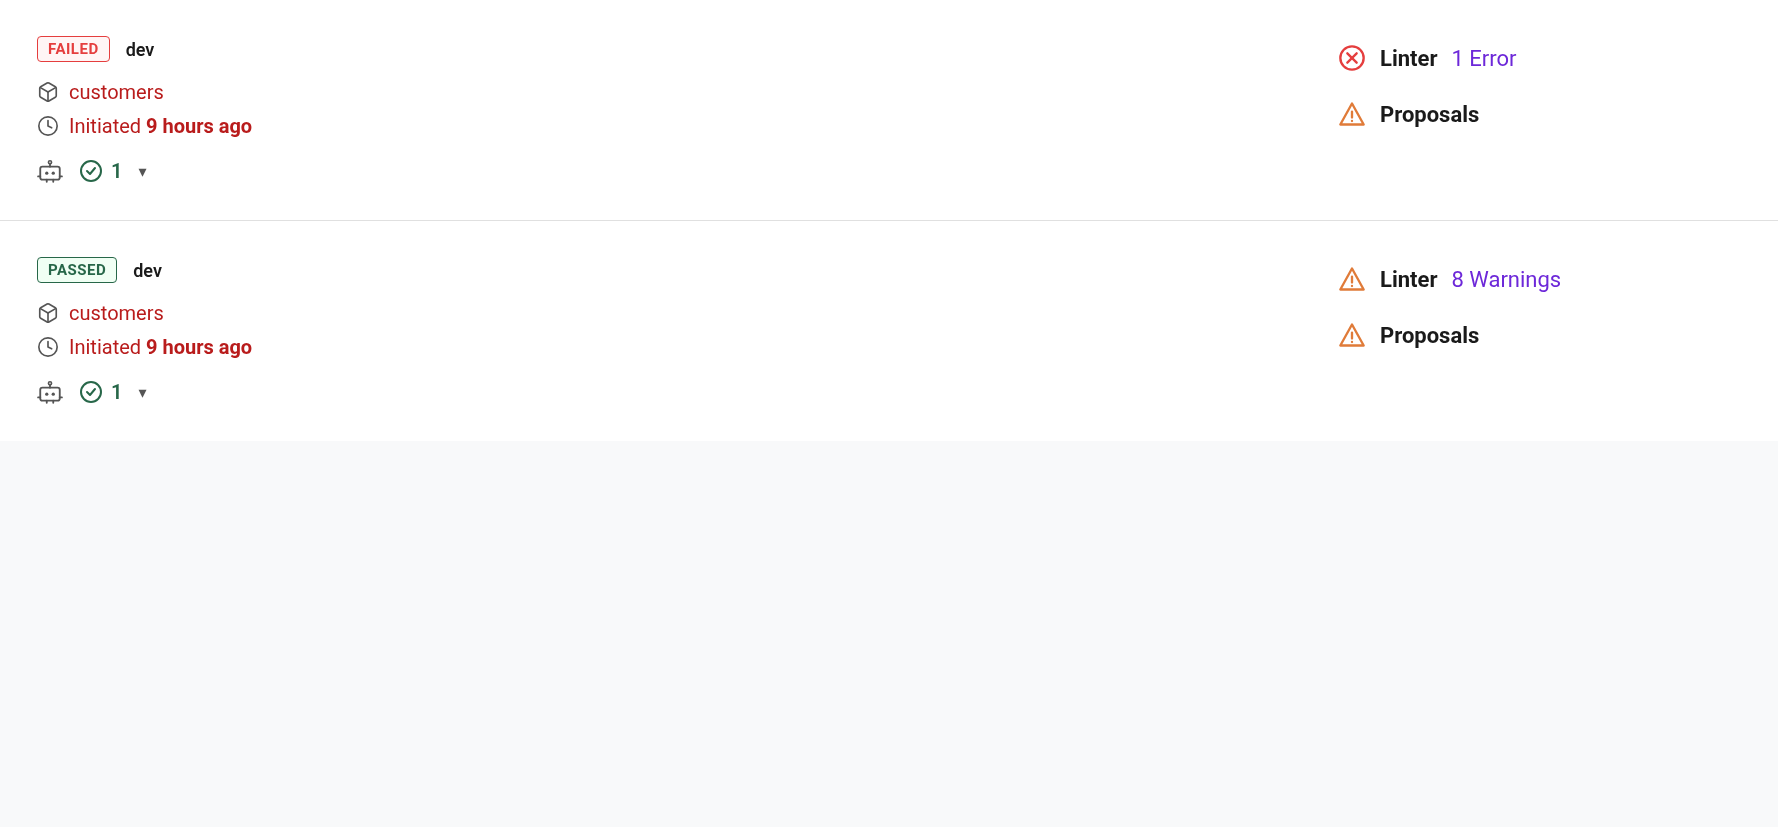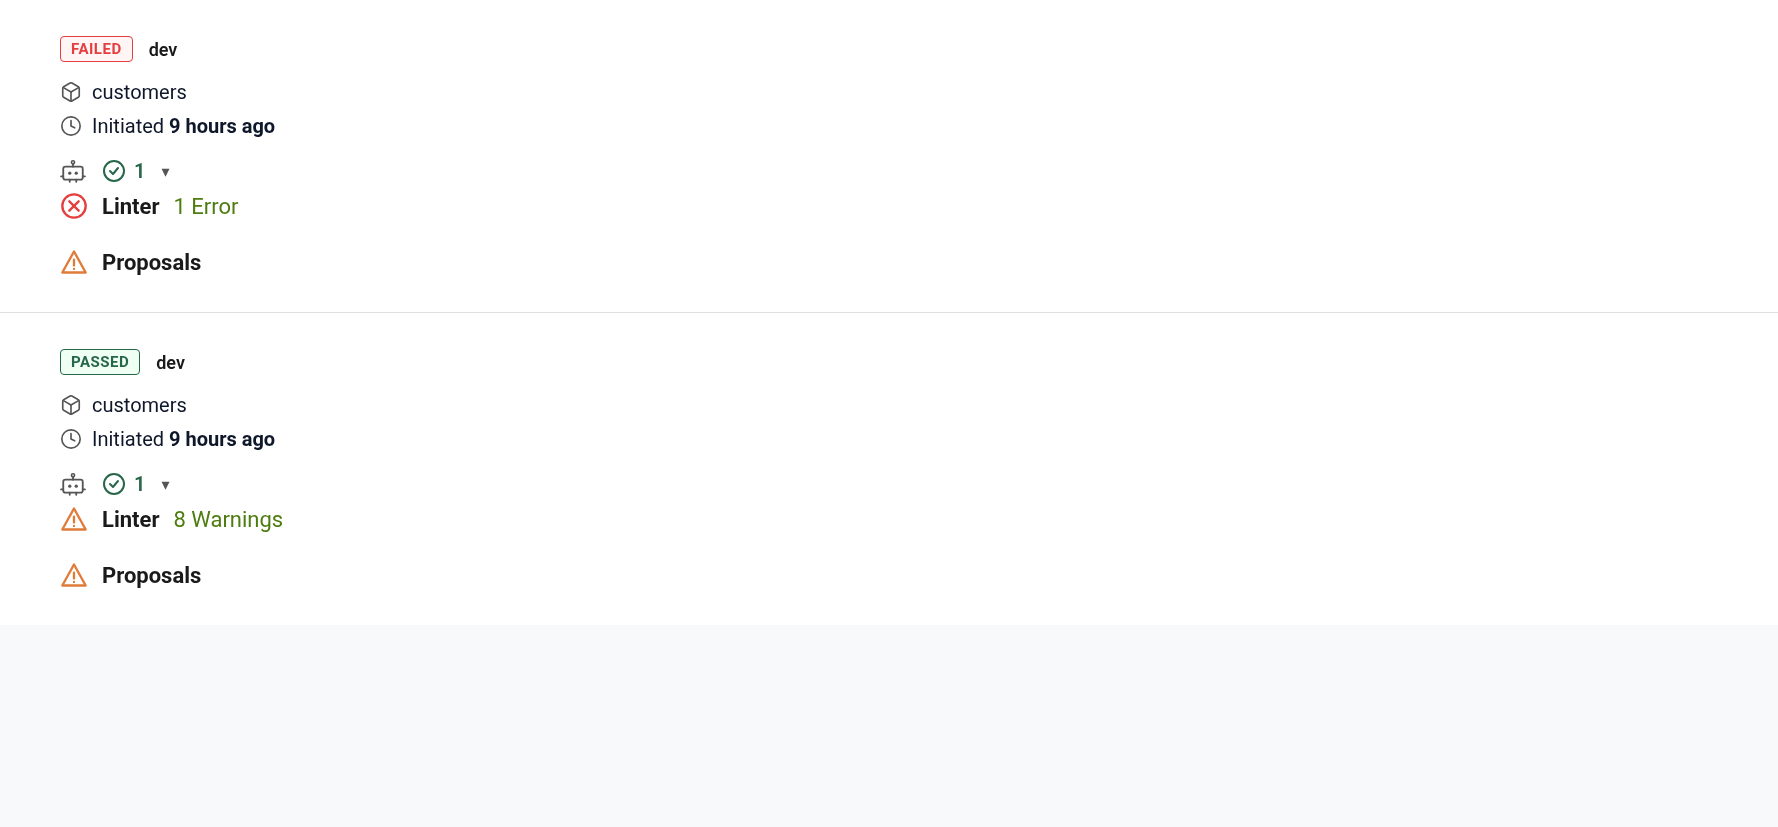--- a/index.html
+++ b/index.html
@@ -14,22 +14,21 @@
 
     .container {
       background: #ffffff;
       max-width: 1778px;
     }
 
     .card {
       display: flex;
       align-items: flex-start;
       justify-content: space-between;
-      padding: 36px 60px 36px 60px;
-      flex-direction: column;
+      padding: 36px 60px 36px 37px;
     }
 
     .card + .card {
       border-top: 1px solid #e0e0e0;
     }
 
     .card-left {
       display: flex;
       flex-direction: column;
       gap: 10px;
@@ -69,21 +68,21 @@
       font-size: 18px;
       font-weight: 600;
       color: #1a1a1a;
     }
 
     .info-row {
       display: flex;
       align-items: center;
       gap: 10px;
       font-size: 20px;
-      color: #0f172a;
+      color: #b91c1c;
     }
 
     .info-row .icon {
       display: flex;
       align-items: center;
       font-size: 20px;
       color: #555;
     }
 
     .actions-row {
@@ -134,21 +133,21 @@
       text-align: center;
     }
 
     .right-item .label {
       font-weight: 700;
       color: #1a1a1a;
     }
 
     .right-item .count {
       font-weight: 400;
-      color: #4d7c0f;
+      color: #6d28d9;
     }
 
     .error-circle-icon {
       width: 28px;
       height: 28px;
       flex-shrink: 0;
     }
 
     .warning-triangle-icon {
       width: 28px;

